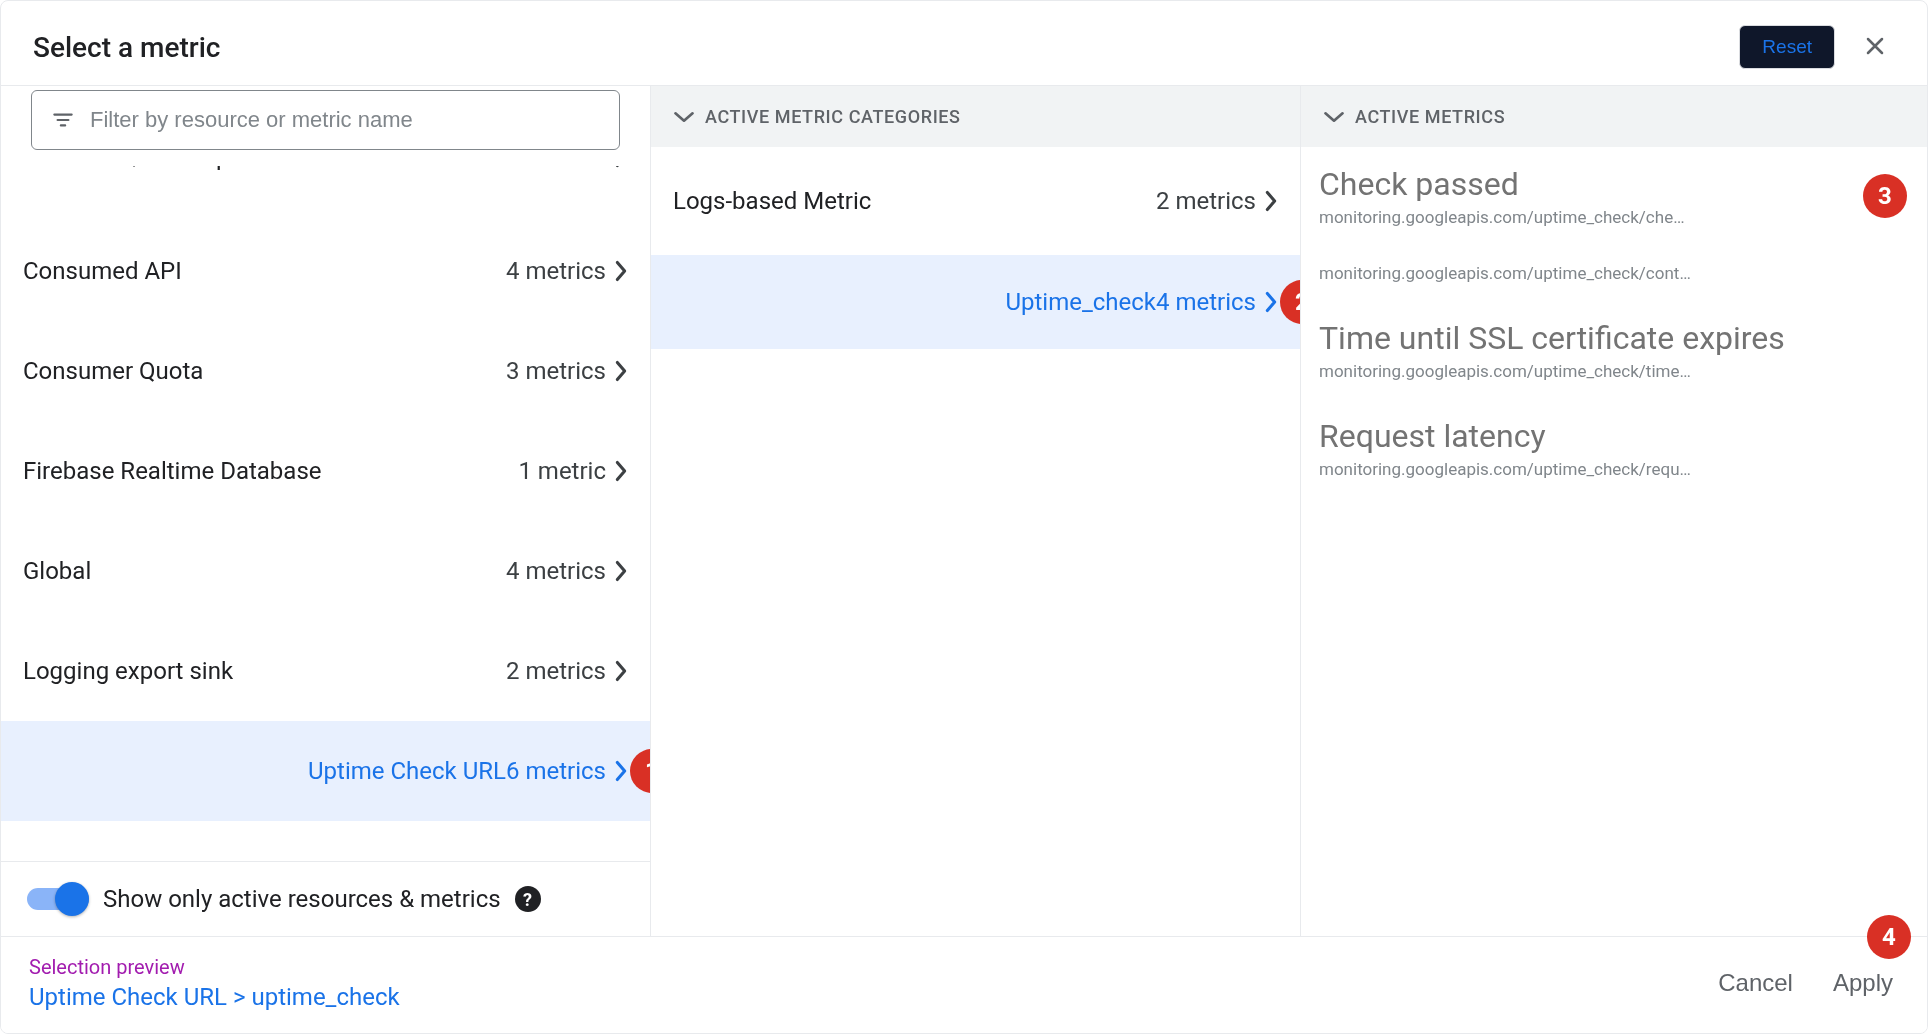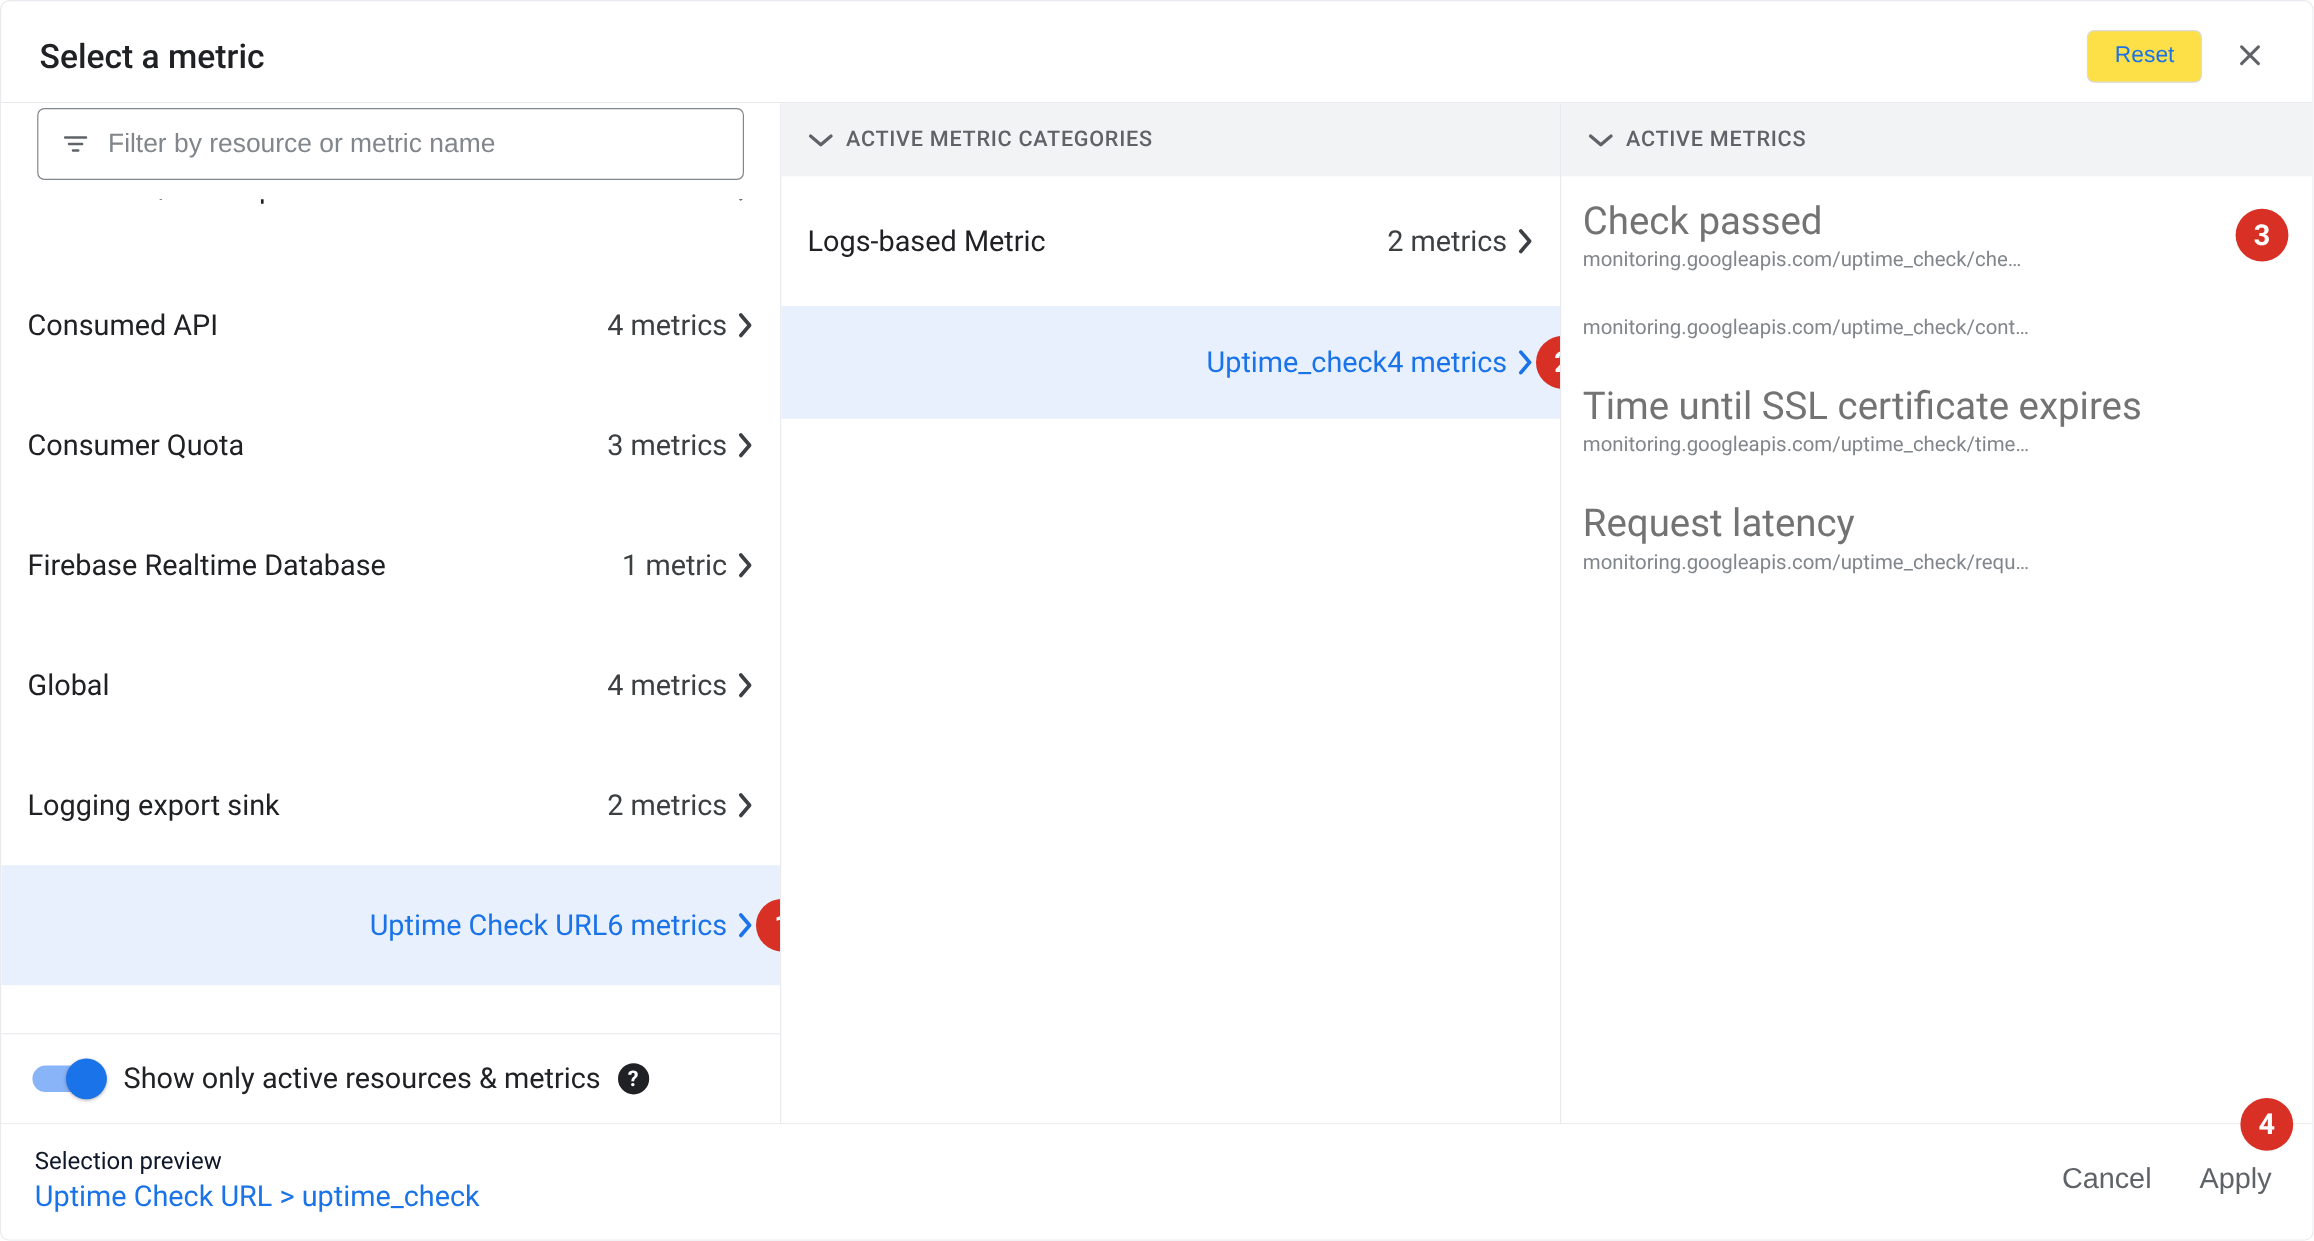--- a/index.html
+++ b/index.html
@@ -30,21 +30,21 @@
       font-size: 28px;
       font-weight: 500;
       color: #202124;
     }
     .header-actions {
       display: flex;
       align-items: center;
       gap: 20px;
     }
     .reset-btn {
-      background: #fde047;
+      background: #0f172a;
       border: 1px solid #dadce0;
       color: #1a73e8;
       font-size: 19px;
       font-weight: 500;
       padding: 10px 22px;
       border-radius: 6px;
       cursor: pointer;
     }
     .close-btn {
       background: none;
@@ -233,21 +233,21 @@
     .footer {
       display: flex;
       align-items: center;
       justify-content: space-between;
       padding: 18px 34px 22px 28px;
       background: #fff;
       position: relative;
     }
     .preview-label {
       font-size: 20px;
-      color: #0f172a;
+      color: #a21caf;
       margin-bottom: 4px;
     }
     .preview-value {
       font-size: 24px;
       color: #1a73e8;
     }
     .footer-actions {
       display: flex;
       align-items: center;
       gap: 40px;

